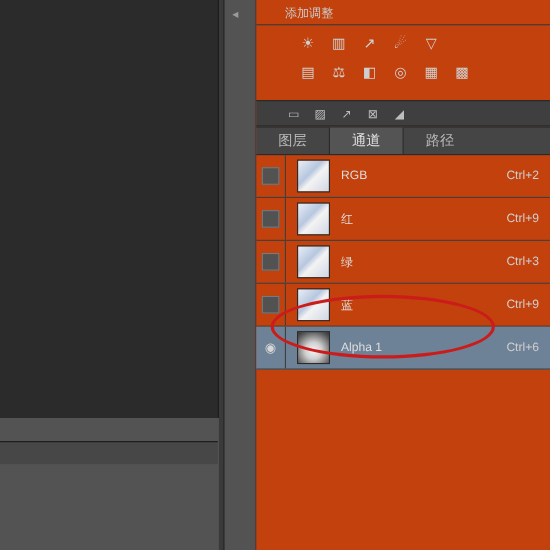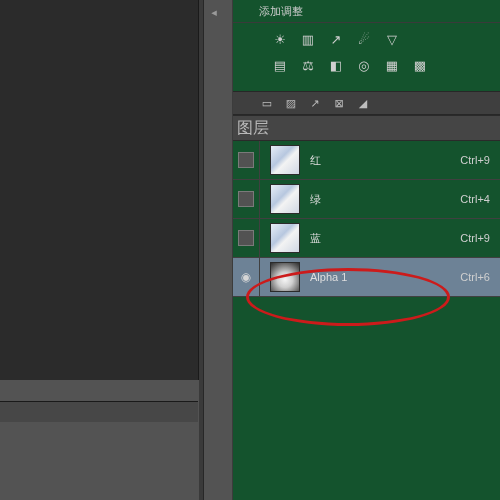--- a/index.html
+++ b/index.html
@@ -1,28 +1,28 @@
 <!DOCTYPE html>
 <html><head>
 <meta charset="utf-8">
 <style>
 body{margin:0;width:500px;height:500px;background:#535353;font-family:"Microsoft YaHei",sans-serif;font-size:11px;color:#c8c8c8;overflow:hidden}
 .canvas-area{position:absolute;left:0;top:0;width:198px;height:380px;background:#2b2b2b;border-right:1px solid #1a1a1a}
 .canvas-scroll{position:absolute;left:0;bottom:78px;width:198px;height:20px;background:#474747;border-top:1px solid #1a1a1a}
 .side-grip{position:absolute;left:199px;top:0;width:4px;height:500px;background:#3a3a3a;border-right:1px solid #272727}
 .grip-btn{position:absolute;left:205px;top:4px;width:18px;height:16px;display:flex;align-items:center;justify-content:center;color:#9a9a9a}
-.rpanel{position:absolute;left:232px;top:0;right:0;height:500px;background:#14532d;border-left:1px solid #3c3c3c}
+.rpanel{position:absolute;left:232px;top:0;right:0;height:500px;background:#c2410c;border-left:1px solid #3c3c3c}
 .sect-hdr{display:flex;align-items:center;height:22px;padding-left:26px;color:#cccccc;border-bottom:1px solid #3a3a3a}
 .ico-grid{padding:6px 0 10px 36px}
 .ico-row{display:flex;gap:6px;margin-bottom:6px}
 .ico-row span{width:22px;height:20px;display:inline-flex;align-items:center;justify-content:center;color:#cfcfcf;font-size:13px}
 .strip{height:22px;background:#3f3f3f;border-top:1px solid #272727;border-bottom:1px solid #272727;display:flex;align-items:center;padding-left:24px;gap:4px}
 .strip span{width:20px;height:16px;display:inline-flex;align-items:center;justify-content:center;color:#bdbdbd}
 .tabs{display:flex;height:24px;background:#454545;border-top:1px solid #2a2a2a;border-bottom:1px solid #2a2a2a}
-.tab{padding:0 4px;display:flex;align-items:center;font-size:16px;color:#b8b8b8}
+.tab{padding:0 20px;display:flex;align-items:center;font-size:13px;color:#b8b8b8}
 .tab.active{background:#545454;color:#e0e0e0;border-left:1px solid #2a2a2a;border-right:1px solid #2a2a2a}
 .ch-row{display:flex;align-items:center;height:38px;border-bottom:1px solid #404040;padding-right:10px}
 .ch-row.sel{background:#6d8296}
 .vis{width:26px;height:38px;display:flex;align-items:center;justify-content:center;border-right:1px solid #404040}
 .chk{width:14px;height:14px;border:1px solid #7a7a7a;background:#525252}
 .eye{color:#d6d6d6;font-size:12px}
 .thumb{width:28px;height:28px;margin:0 10px 0 10px;background:linear-gradient(135deg,#e8eef7 0%,#b7c7df 40%,#f3f3f3 55%,#d0d7e4 100%);border:1px solid #2b2b2b}
 .thumb.alpha{background:radial-gradient(circle at 50% 60%,#f5f5f5 0%,#cfcfcf 35%,#5a5a5a 80%,#2f2f2f 100%)}
 .nm{flex:1;color:#dedede}
 .sc{color:#cfcfcf;font-size:11px}
@@ -62,38 +62,48 @@
   <div class="strip">
     <span>▭</span>
     <span>▨</span>
     <span>↗</span>
     <span>⊠</span>
     <span>◢</span>
   </div>
 
   <div class="tabs">
     <div class="tab">图层</div>
+    <div class="tab active">通道</div>
+    <div class="tab">路径</div>
   </div>
 
   <div>
+    <div class="ch-row">
+      <div class="vis">
+          <div class="chk"></div>
+        </div>
+      <div class="thumb"></div>
+      <div class="nm">RGB</div>
+      <div class="sc">Ctrl+2</div>
+    </div>
     <div class="ch-row">
       <div class="vis">
           <div class="chk"></div>
         </div>
       <div class="thumb"></div>
       <div class="nm">红</div>
       <div class="sc">Ctrl+9</div>
     </div>
     <div class="ch-row">
       <div class="vis">
           <div class="chk"></div>
         </div>
       <div class="thumb"></div>
       <div class="nm">绿</div>
-      <div class="sc">Ctrl+4</div>
+      <div class="sc">Ctrl+3</div>
     </div>
     <div class="ch-row">
       <div class="vis">
           <div class="chk"></div>
         </div>
       <div class="thumb"></div>
       <div class="nm">蓝</div>
       <div class="sc">Ctrl+9</div>
     </div>
     <div class="ch-row sel">

